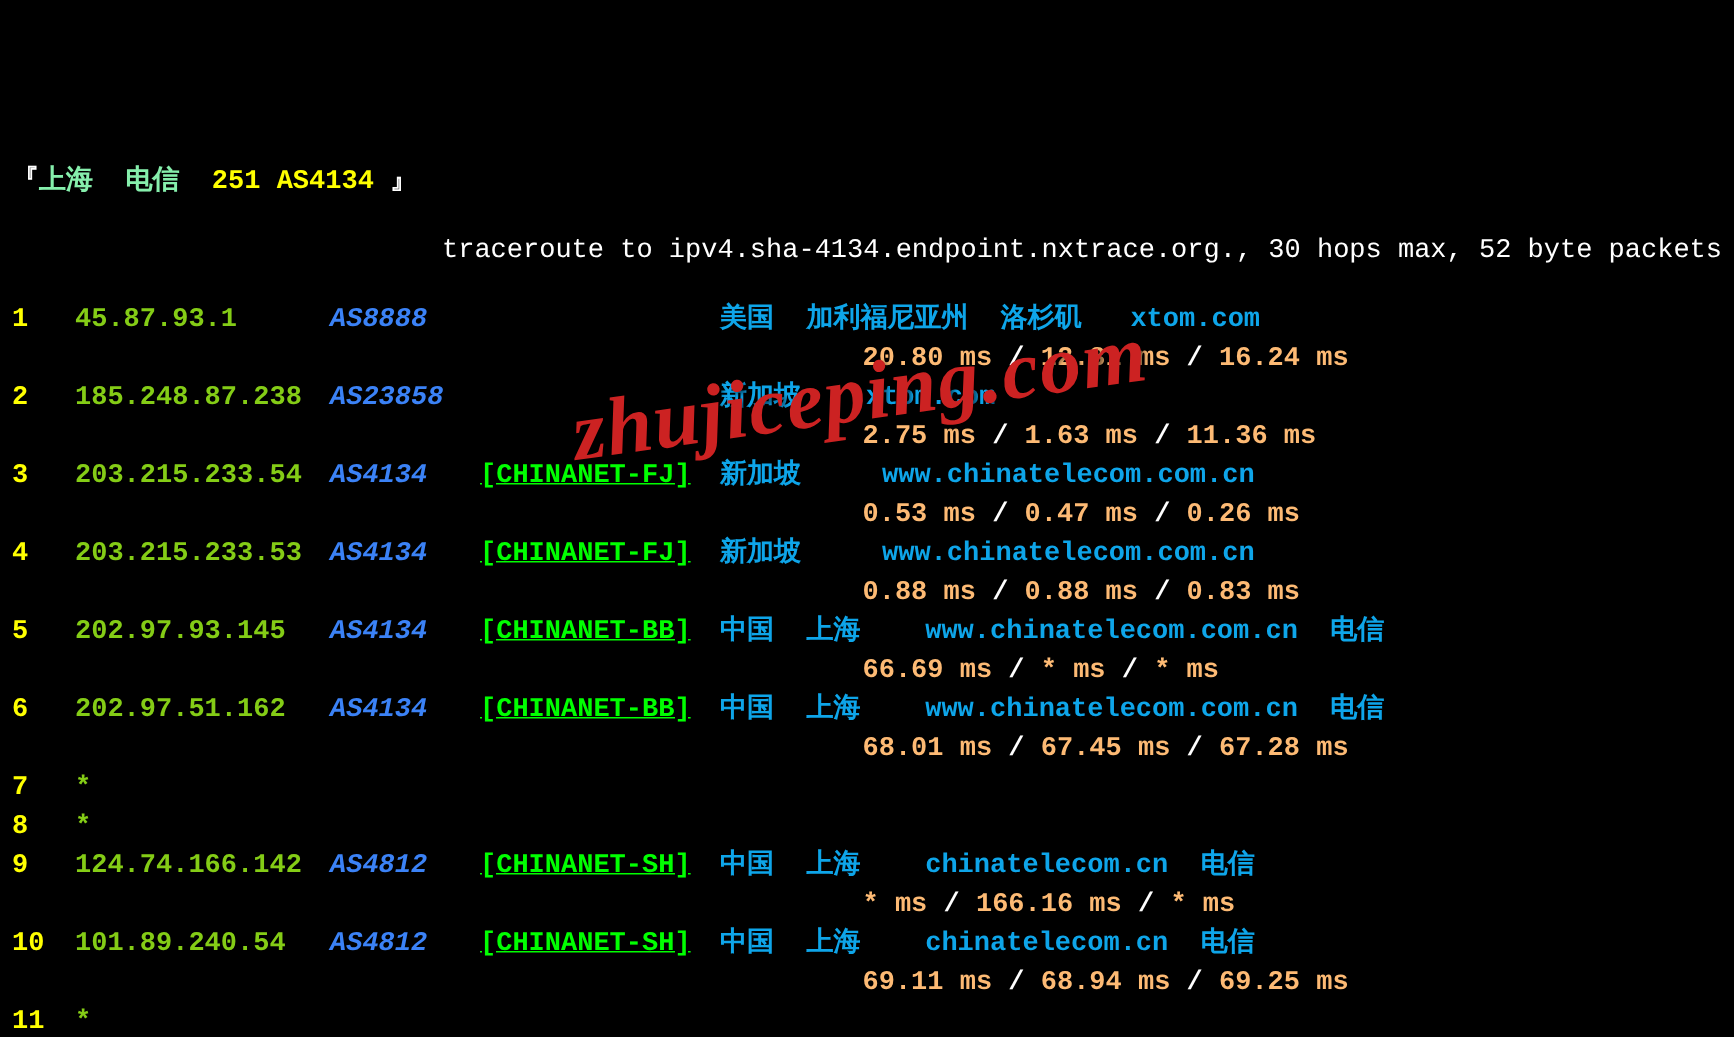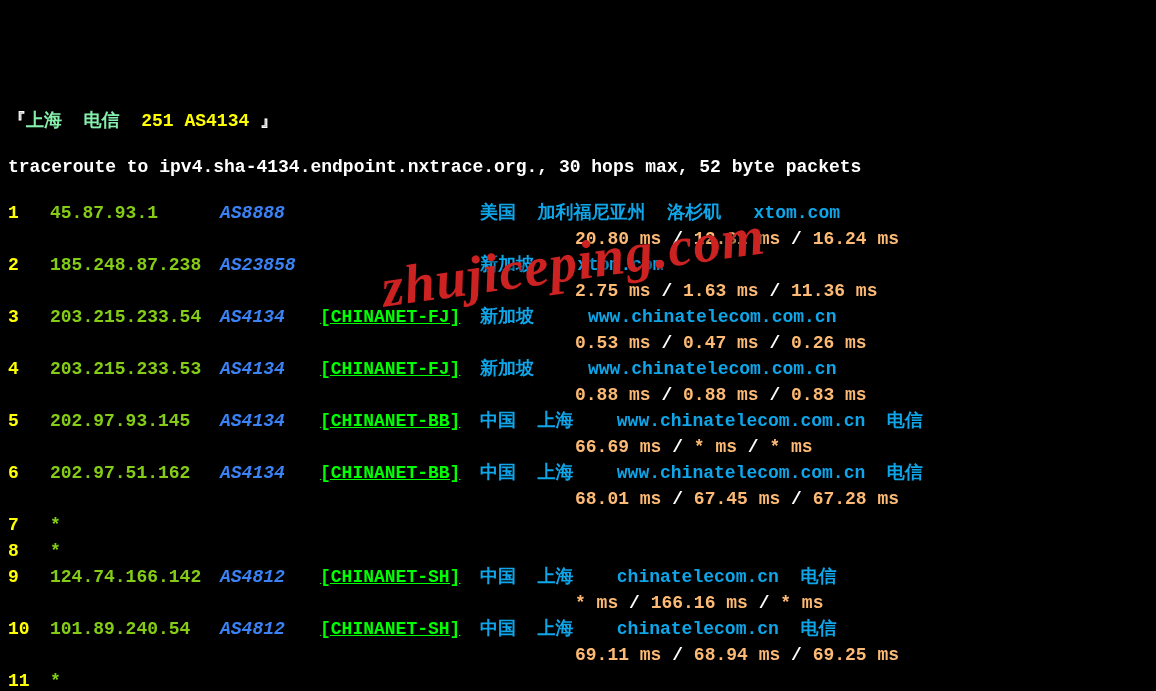--- a/index.html
+++ b/index.html
@@ -9,21 +9,21 @@
       font-size: 18px;
       font-weight: bold;
       margin: 0;
       padding: 8px;
       white-space: pre;
       position: relative;
     }
     .header-bracket { color: #fff; }
     .header-loc { color: #86efac; }
     .header-asn { color: #ffff00; }
-    .traceroute-line { color: #fff; font-weight: bold; }
+    .traceroute-line { color: #fff; font-weight: normal; text-align: right; }
     .hop-num { color: #ffff00; display: inline-block; width: 42px; }
     .ip { color: #84cc16; display: inline-block; width: 170px; }
     .asn { color: #3b82f6; display: inline-block; width: 100px; font-style: italic; }
     .tag { color: #00ff00; display: inline-block; width: 160px; text-decoration: underline; }
     .loc { color: #0ea5e9; }
     .timing { color: #fdba74; font-weight: bold; }
     .sep { color: #fff; }
     .row { line-height: 26px; }
     .indent-full { display: inline-block; width: 567px; }
     .watermark {

